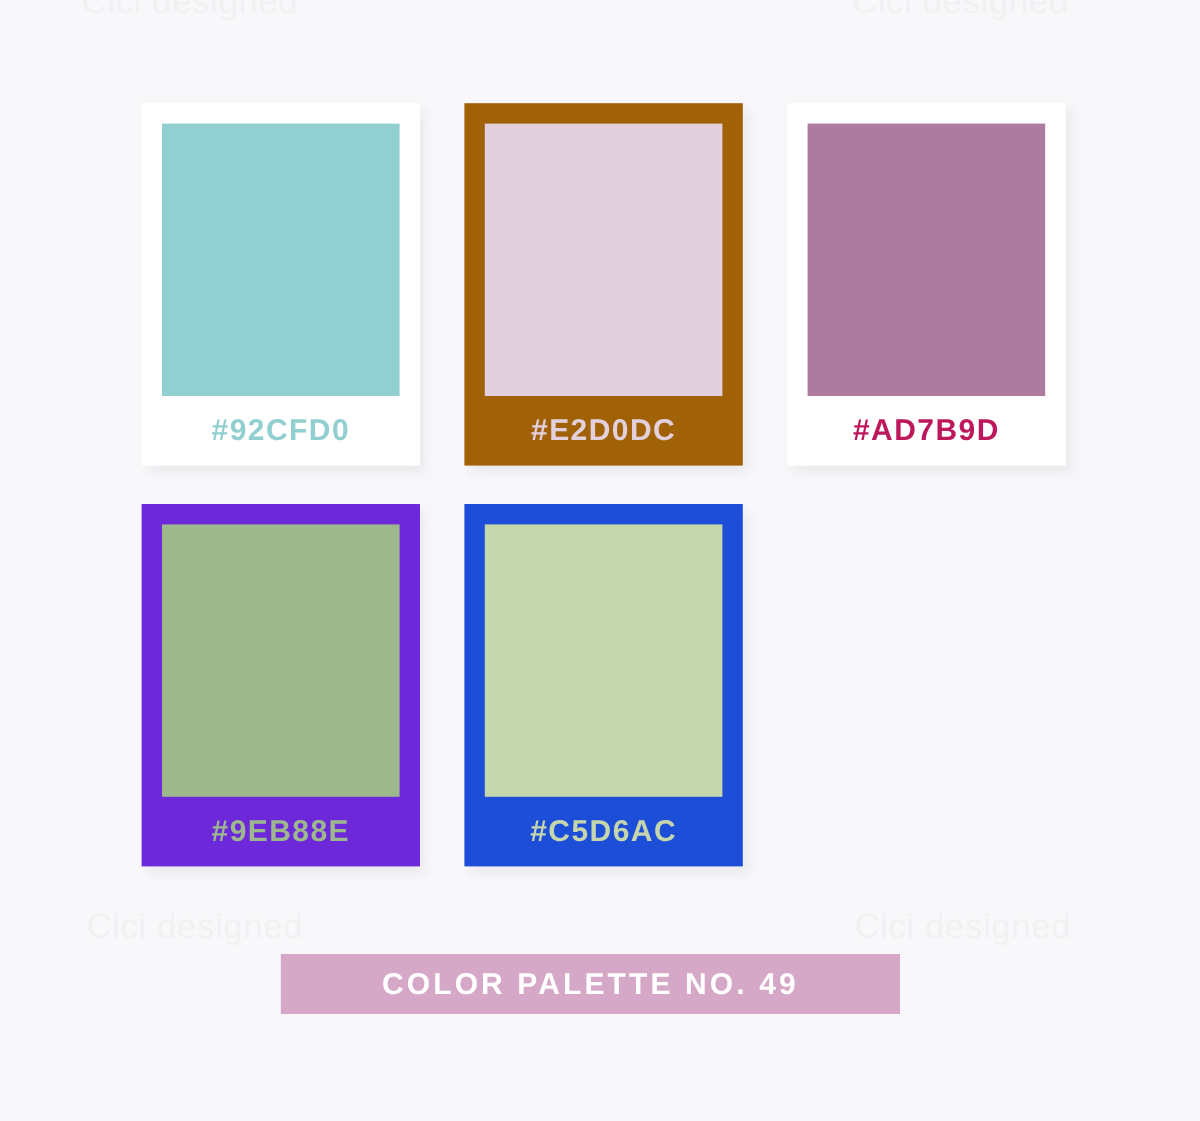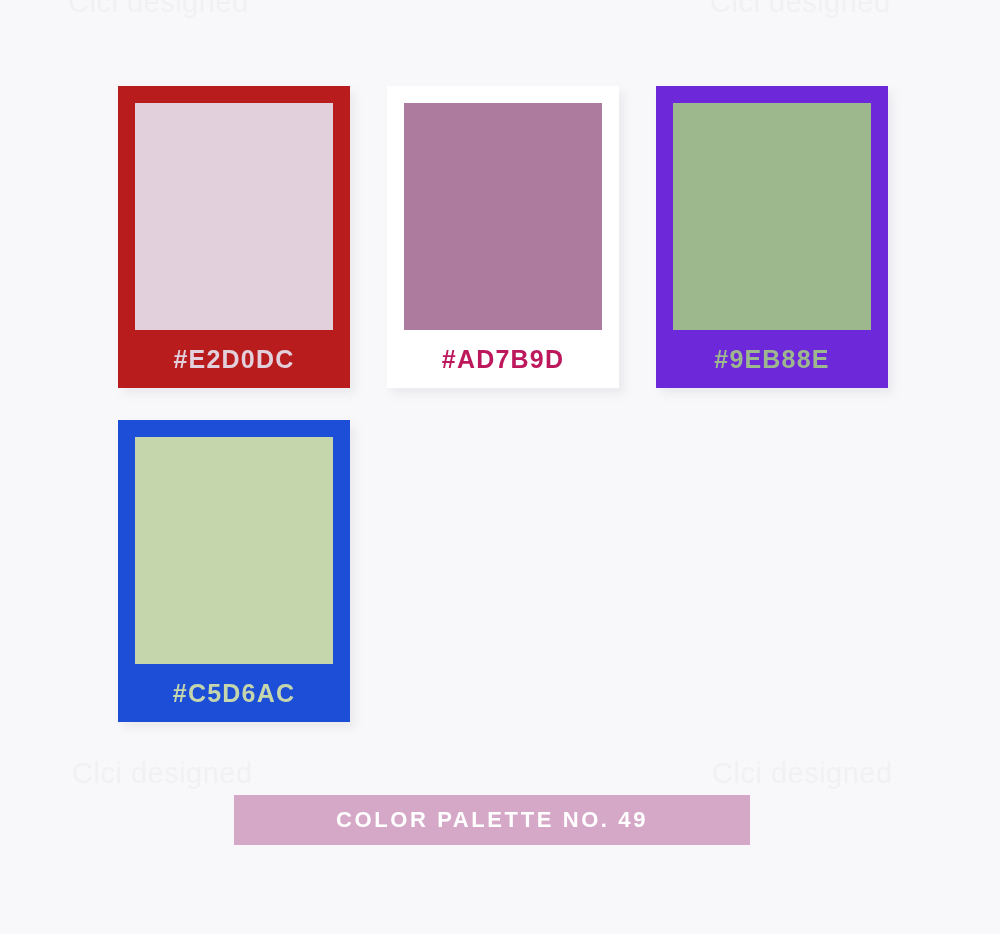--- a/index.html
+++ b/index.html
@@ -81,40 +81,44 @@
     width: 516px;
     height: 50px;
     background: #d6a8c8;
     display: flex;
     align-items: center;
     justify-content: center;
   }
 
   .title-banner-text {
     color: #ffffff;
-    font-size: 22px;
+    font-size: 25px;
     font-weight: 700;
     letter-spacing: 2.6px;
     font-family: "Liberation Sans", "DejaVu Sans", sans-serif;
     white-space: nowrap;
     text-align: right;
   }
 </style>
 </head>
 <body style="background-color: rgb(248, 248, 250);">
 
 <div class="watermark wm-tl" style="color: rgb(241, 240, 242);">Clci designed</div>
 <div class="watermark wm-tr" style="color: rgb(241, 240, 242);">Clci designed</div>
 <div class="watermark wm-bl" style="color: rgb(241, 240, 242);">Clci designed</div>
 <div class="watermark wm-br" style="color: rgb(241, 240, 242);">Clci designed</div>
 
 <div class="palette-grid">
 
+  <div class="swatch-card" style="background-color: rgb(255, 255, 255);">
+    <div class="swatch-color" style="background-color: rgb(146, 207, 208);"></div>
+    <div class="swatch-label" style="color: rgb(146, 207, 208);">#92CFD0</div>
+  </div>
 
-  <div class="swatch-card" style="background-color: #b91c1c;">
+  <div class="swatch-card" style="background-color: #a16207;">
     <div class="swatch-color" style="background-color: rgb(226, 208, 220);"></div>
     <div class="swatch-label" style="color: rgb(226, 208, 220);">#E2D0DC</div>
   </div>
 
 
   <div class="swatch-card" style="background-color: rgb(255, 255, 255);">
     <div class="swatch-color" style="background-color: rgb(173, 123, 157);"></div>
     <div class="swatch-label" style="color: #be185d;">#AD7B9D</div>
   </div>
 

